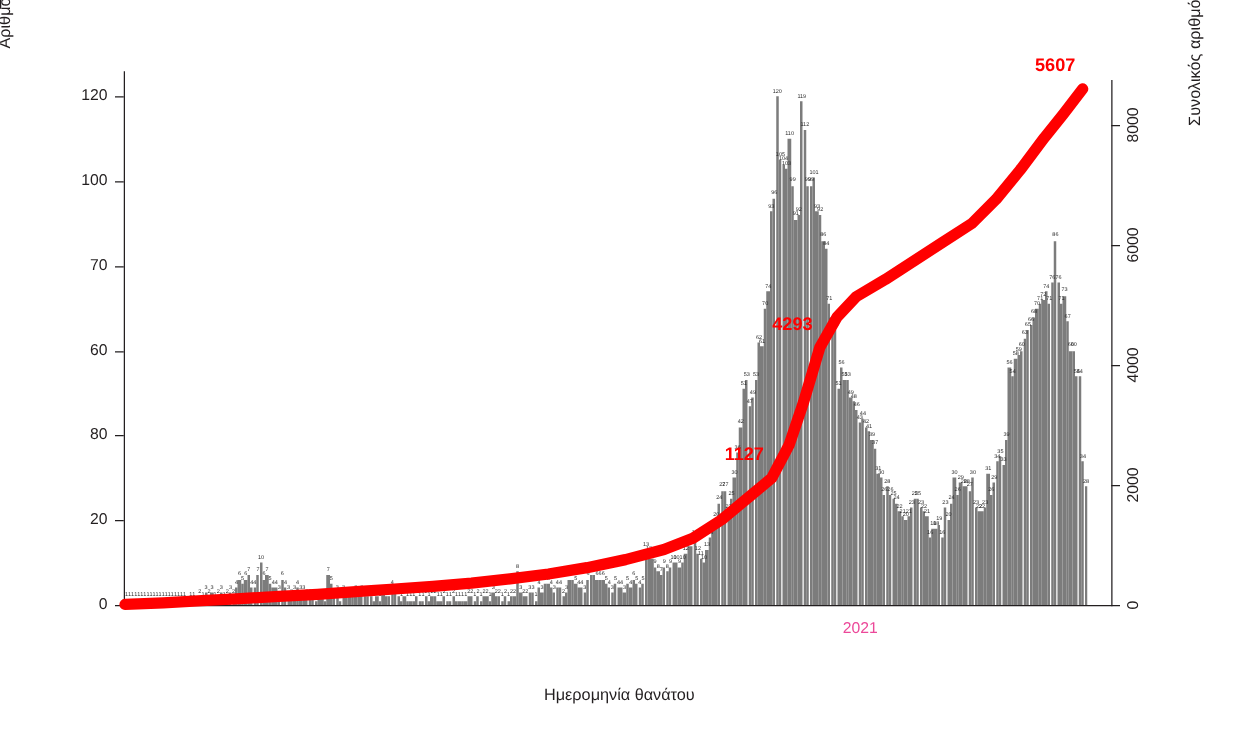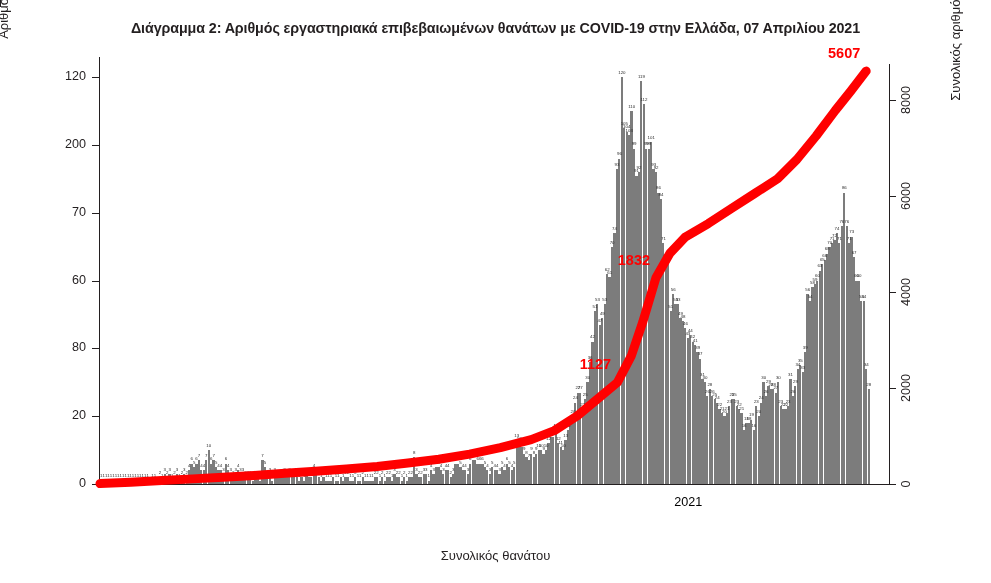--- a/index.html
+++ b/index.html
@@ -29,21 +29,21 @@
   .axis-line{position:absolute;background:#231f20;}
   .y-axis-left{left:99px;top:57px;width:1px;height:427px;}
   .x-axis{left:100px;top:484px;width:790px;height:1px;}
   .y-axis-right{left:889px;top:64px;width:1px;height:420px;}
 
   .tick{position:absolute;background:#231f20;}
   .tick-left{left:92px;width:7px;height:1px;}
   .tick-right{left:889px;width:7px;height:1px;}
   .tick-x{top:485px;width:1px;height:7px;background:#231f20;}
   .xtick-label{
-    position:absolute;top:495px;font-size:12.6px;color:#000000;
+    position:absolute;top:495px;font-size:12.6px;color:#ec4899;
     text-align:center;white-space:nowrap;transform:translateX(-50%);
   }
 
   
   .axis-title-left{
     position:absolute;left:-4px;top:122px;width:300px;
     font-size:13px;color:#231f20;text-align:center;
     transform:rotate(-90deg);transform-origin:left top;
     white-space:nowrap;
   }
@@ -72,39 +72,38 @@
   .cum-annot{
     position:absolute;font-size:14.5px;font-weight:bold;color:#ff0000;
     white-space:nowrap;transform:translateX(-50%);
   }
 </style>
 </head>
 <body>
 
 <div id="chart-root">
 
-  <div class="chart-title">Διάγραμμα 2: Αριθμός εργαστηριακά επιβεβαιωμένων θανάτων με COVID-19 στην Ελλάδα, 07 Απριλίου 2021</div>
 
   <div class="axis-line y-axis-left"></div>
   <div class="axis-line x-axis"></div>
   <div class="axis-line y-axis-right"></div>
 
   <div id="left-ticks">
       <div class="tick tick-left" style="top: 484px;"></div>
       <div style="position: absolute; left: 40px; width: 46px; text-align: right; font-size: 12.6px; color: rgb(35, 31, 32); top: 476px;">0</div>
       <div class="tick tick-left" style="top: 416.222px;"></div>
       <div style="position: absolute; left: 40px; width: 46px; text-align: right; font-size: 12.6px; color: rgb(35, 31, 32); top: 408.222px;">20</div>
       <div class="tick tick-left" style="top: 348.444px;"></div>
       <div style="position: absolute; left: 40px; width: 46px; text-align: right; font-size: 12.6px; color: rgb(35, 31, 32); top: 340.444px;">80</div>
       <div class="tick tick-left" style="top: 280.667px;"></div>
       <div style="position: absolute; left: 40px; width: 46px; text-align: right; font-size: 12.6px; color: rgb(35, 31, 32); top: 272.667px;">60</div>
       <div class="tick tick-left" style="top: 212.889px;"></div>
       <div style="position: absolute; left: 40px; width: 46px; text-align: right; font-size: 12.6px; color: rgb(35, 31, 32); top: 204.889px;">70</div>
       <div class="tick tick-left" style="top: 145.111px;"></div>
-      <div style="position: absolute; left: 40px; width: 46px; text-align: right; font-size: 12.6px; color: rgb(35, 31, 32); top: 137.111px;">200</div>
+      <div style="position: absolute; left: 40px; width: 46px; text-align: right; font-size: 12.6px; color: rgb(35, 31, 32); top: 137.111px;">100</div>
       <div class="tick tick-left" style="top: 77.3333px;"></div>
       <div style="position: absolute; left: 40px; width: 46px; text-align: right; font-size: 12.6px; color: rgb(35, 31, 32); top: 69.3333px;">120</div>
     </div>
 
   <div id="right-ticks">
       <div class="tick tick-right" style="top: 484px;"></div>
       <div style="position: absolute; left: 899px; top: 484px; font-size: 12.6px; color: rgb(35, 31, 32); writing-mode: vertical-rl; transform: rotate(180deg) translateY(50%); white-space: nowrap;">0</div>
       <div class="tick tick-right" style="top: 388.045px;"></div>
       <div style="position: absolute; left: 899px; top: 388.045px; font-size: 12.6px; color: rgb(35, 31, 32); writing-mode: vertical-rl; transform: rotate(180deg) translateY(50%); white-space: nowrap;">2000</div>
       <div class="tick tick-right" style="top: 292.09px;"></div>
@@ -115,21 +114,21 @@
       <div style="position: absolute; left: 899px; top: 100.18px; font-size: 12.6px; color: rgb(35, 31, 32); writing-mode: vertical-rl; transform: rotate(180deg) translateY(50%); white-space: nowrap;">8000</div>
     </div>
 
   <div id="x-ticks">
       <div class="tick-x" style="left: 688.28px;"></div>
       <div class="xtick-label" style="left: 688.28px;">2021</div>
     </div>
 
   <div class="axis-title-left">Αριθμός νέων θανάτων</div>
   <div class="axis-title-right">Συνολικός αριθμός θανάτων</div>
-  <div class="axis-title-x">Συνολικός θανάτου</div>
+  <div class="axis-title-x">Ημερομηνία θανάτου</div>
 
   <div class="plot-area">
     <div class="plot-clip" id="bars-layer">
         <div class="bar" style="left: 0px; width: 2.19444px; height: 3.38889px;"></div>
         <div class="bar" style="left: 2.44444px; width: 2.19444px; height: 3.38889px;"></div>
         <div class="bar" style="left: 4.88889px; width: 2.19444px; height: 3.38889px;"></div>
         <div class="bar" style="left: 7.33333px; width: 2.19444px; height: 3.38889px;"></div>
         <div class="bar" style="left: 9.77778px; width: 2.19444px; height: 3.38889px;"></div>
         <div class="bar" style="left: 12.2222px; width: 2.19444px; height: 3.38889px;"></div>
         <div class="bar" style="left: 14.6667px; width: 2.19444px; height: 3.38889px;"></div>
@@ -755,17 +754,17 @@
         <div class="bar-label" style="left: 766.333px; top: 305.578px;">34</div>
         <div class="bar-label" style="left: 768.778px; top: 325.911px;">28</div>
       </div>
     <svg class="cum-svg" id="cum-line" viewBox="0 0 770 427" preserveAspectRatio="none">
         <path d="M0.00 426.57 L30.80 425.29 L61.60 423.58 L92.40 421.88 L123.20 420.17 L154.00 418.46 L184.80 416.32 L215.60 414.19 L246.40 412.06 L277.20 409.49 L308.00 406.08 L338.80 402.23 L369.60 397.11 L400.40 390.70 L431.20 382.59 L454.30 373.63 L477.40 358.68 L500.50 339.47 L517.44 325.37 L531.30 298.90 L542.85 264.74 L555.94 220.76 L569.80 196.42 L585.20 180.19 L608.30 166.53 L631.40 151.58 L654.50 136.64 L677.60 121.69 L696.85 102.48 L716.10 79.00 L735.35 53.38 L750.75 34.16 L766.15 14.09" fill="none" stroke="#ff0000" stroke-width="9" stroke-linecap="round" stroke-linejoin="round"></path>
       </svg>
   </div>
 
   <div id="annots-layer">
       <div class="cum-annot" style="left: 595.44px; top: 356.374px;">1127</div>
-      <div class="cum-annot" style="left: 633.94px; top: 251.759px;">1832</div>
+      <div class="cum-annot" style="left: 633.94px; top: 251.759px;">4293</div>
       <div class="cum-annot" style="left: 844.15px; top: 45.091px;">5607</div>
     </div>
 
 </div>
 
 </body></html>

